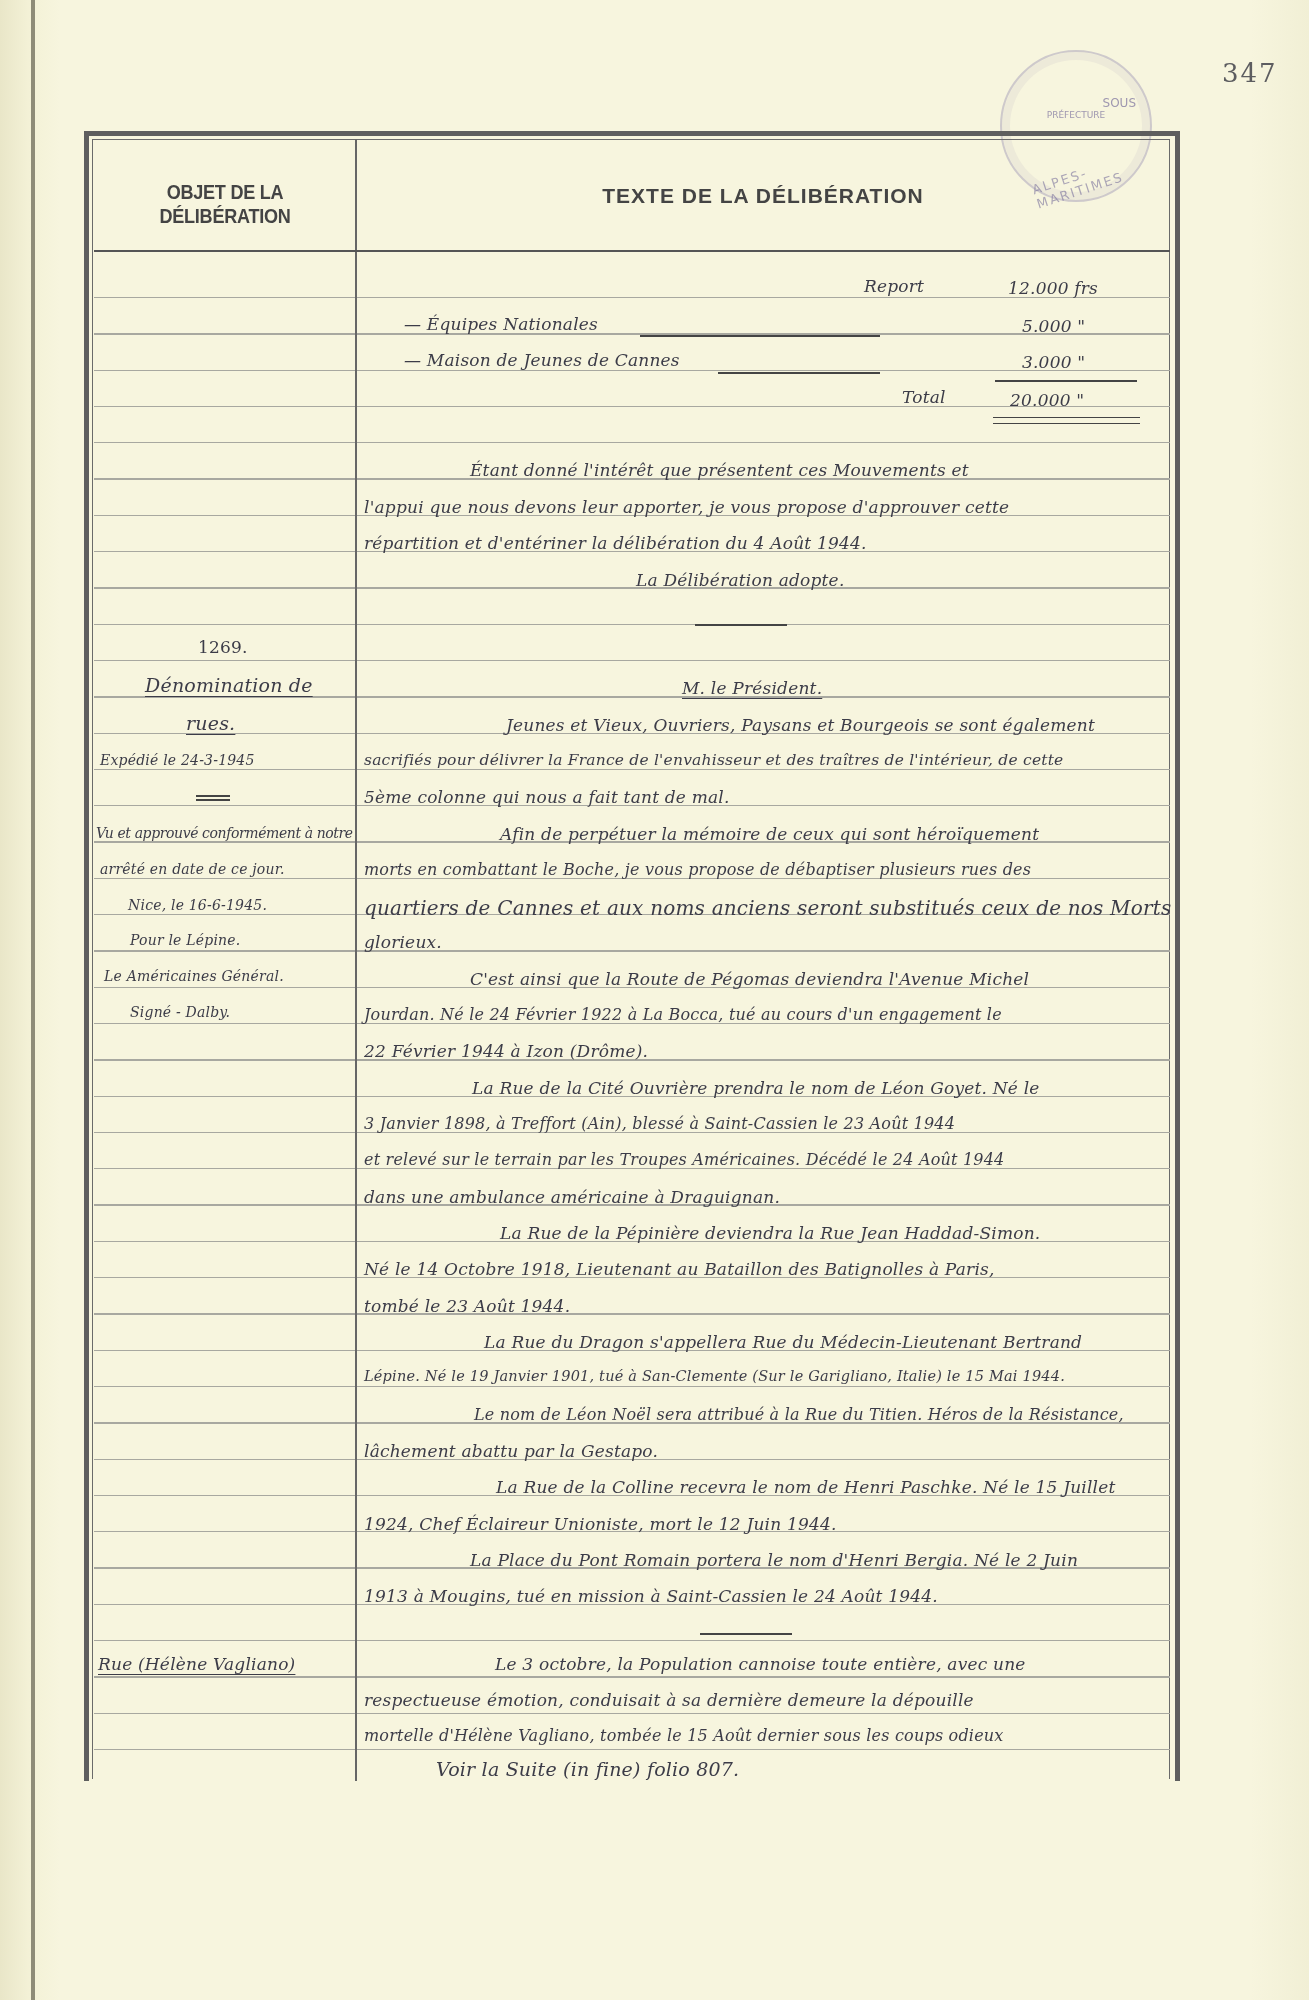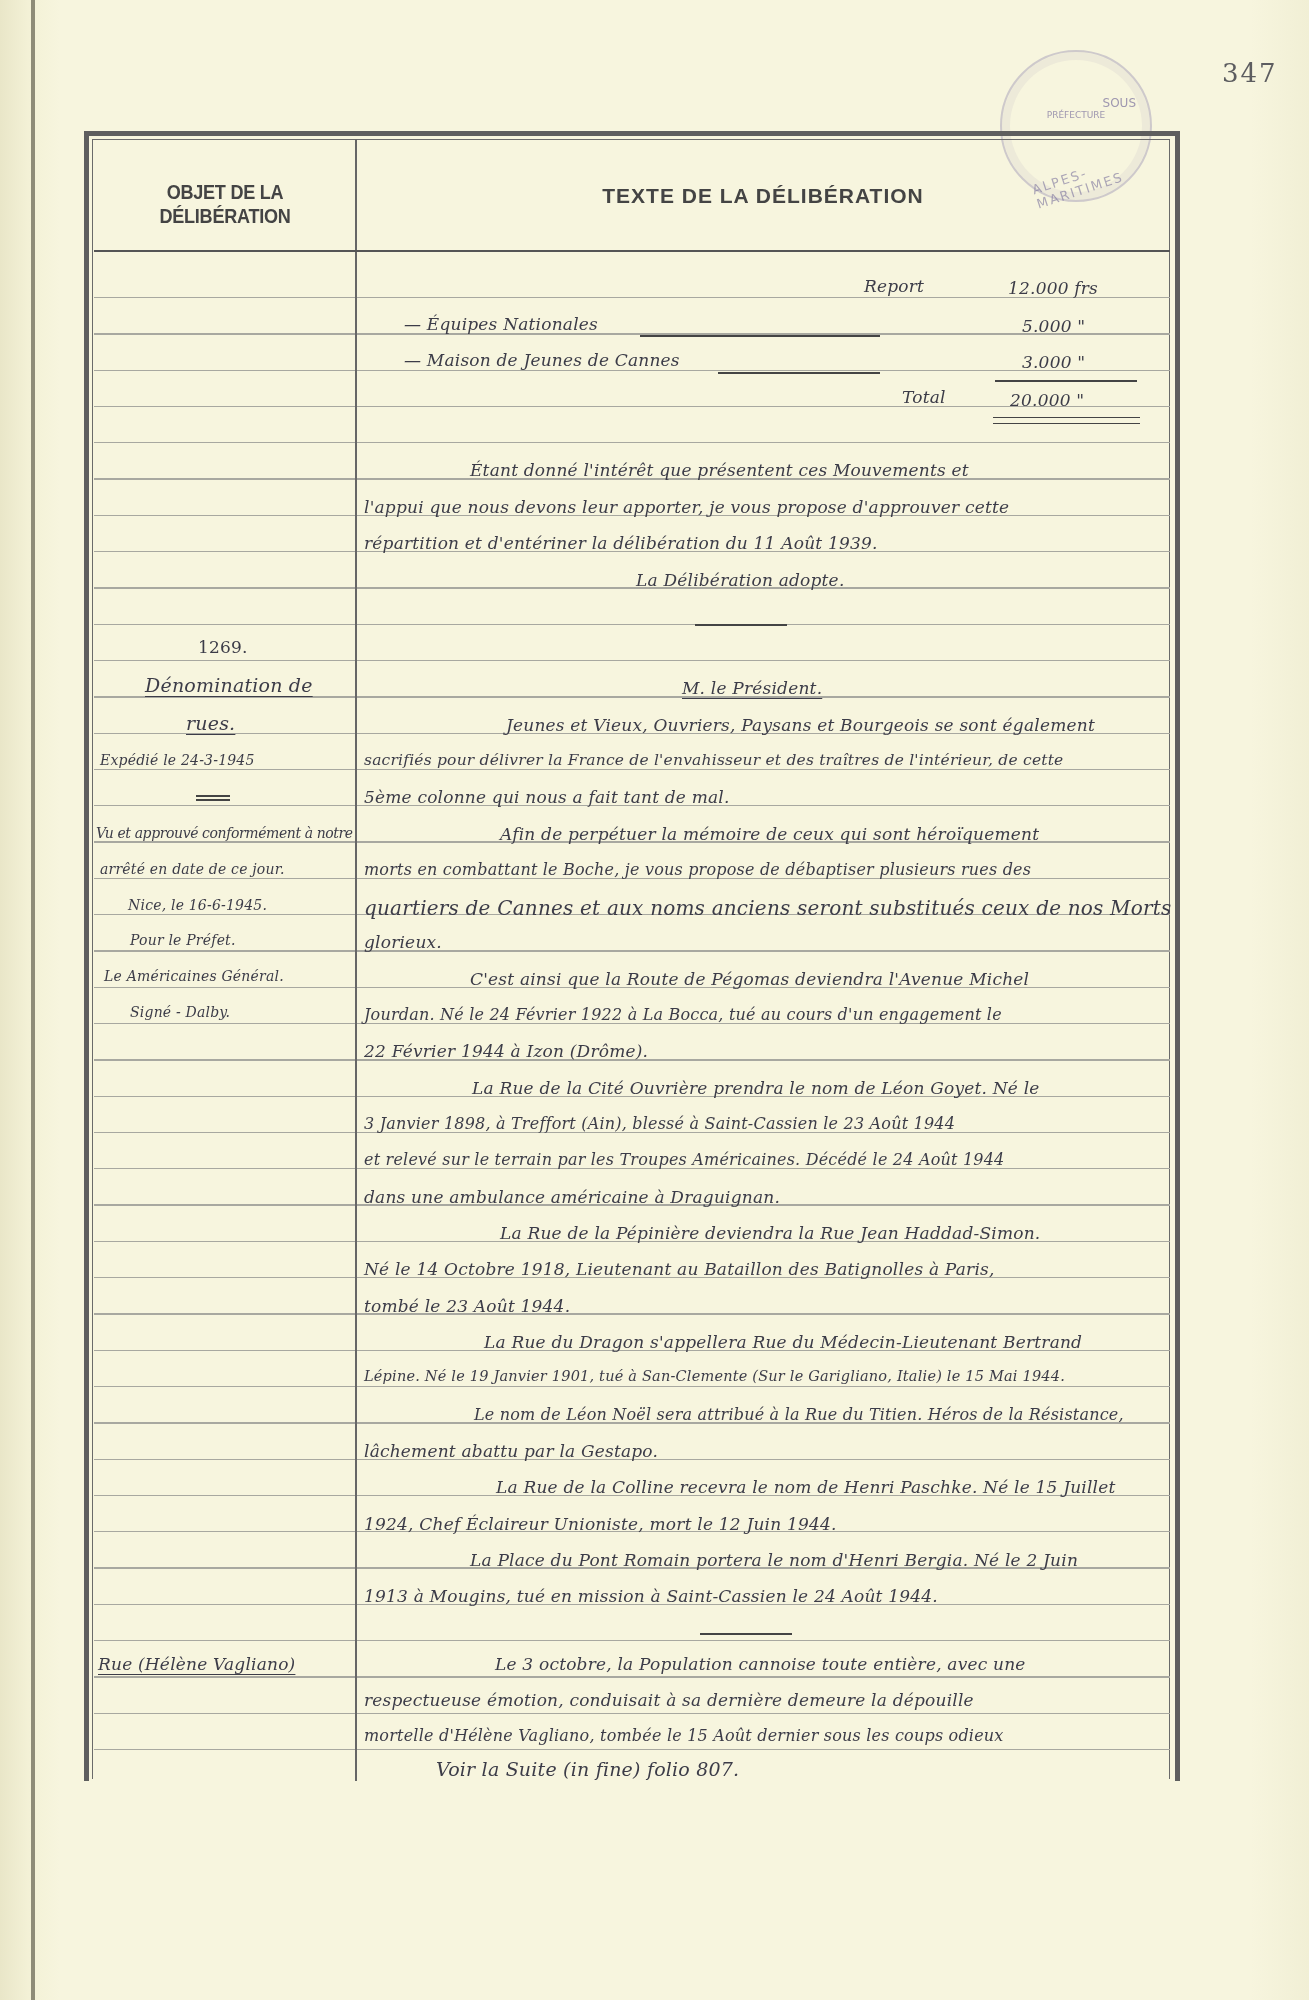--- a/index.html
+++ b/index.html
@@ -64,34 +64,34 @@
 <div class="line" style="left:718px;top:372px;width:162px;"></div>
 <div class="hw" style="left:1022px;top:352px;">3.000 "</div>
 <div class="line" style="left:995px;top:380px;width:142px;"></div>
 
 <div class="hw" style="left:902px;top:387px;">Total</div>
 <div class="hw" style="left:1010px;top:390px;">20.000 "</div>
 <div class="dbl" style="left:993px;top:417px;width:147px;"></div>
 
 <div class="hw" style="left:470px;top:460px;">Étant donné l'intérêt que présentent ces Mouvements et</div>
 <div class="hw" style="left:364px;top:497px;">l'appui que nous devons leur apporter, je vous propose d'approuver cette</div>
-<div class="hw" style="left:364px;top:533px;">répartition et d'entériner la délibération du 11 Août 1939.</div>
+<div class="hw" style="left:364px;top:533px;">répartition et d'entériner la délibération du 4 Août 1944.</div>
 <div class="hw" style="left:636px;top:570px;">La Délibération adopte.</div>
 <div class="line" style="left:695px;top:624px;width:92px;"></div>
 
 <div class="hw" style="left:198px;top:637px;font-style:normal;">1269.</div>
 <div class="hw u" style="left:112px;top:674px;font-size:19px;margin-left:33px;">Dénomination de</div>
 <div class="hw u" style="left:186px;top:712px;font-size:19px;">rues.</div>
 <div class="hw sm" style="left:100px;top:752px;">Expédié le 24-3-1945</div>
 <div class="line" style="left:196px;top:795px;width:34px;"></div>
 <div class="line" style="left:196px;top:799px;width:34px;"></div>
 <div class="hw sm" style="left:96px;top:825px;letter-spacing:-.4px;">Vu et approuvé conformément à notre</div>
 <div class="hw sm" style="left:100px;top:861px;">arrêté en date de ce jour.</div>
 <div class="hw sm" style="left:128px;top:897px;">Nice, le 16-6-1945.</div>
-<div class="hw sm" style="left:130px;top:932px;">Pour le Préfet.</div>
+<div class="hw sm" style="left:130px;top:932px;">Pour le Lépine.</div>
 <div class="hw sm" style="left:104px;top:968px;">Le Américaines Général.</div>
 <div class="hw sm" style="left:130px;top:1004px;">Signé - Dalby.</div>
 
 <div class="hw u" style="left:682px;top:678px;">M. le Président.</div>
 <div class="hw" style="left:506px;top:715px;">Jeunes et Vieux, Ouvriers, Paysans et Bourgeois se sont également</div>
 <div class="hw" style="left:364px;top:751px;font-size:15.5px;">sacrifiés pour délivrer la France de l'envahisseur et des traîtres de l'intérieur, de cette</div>
 <div class="hw" style="left:364px;top:787px;">5ème colonne qui nous a fait tant de mal.</div>
 <div class="hw" style="left:500px;top:824px;">Afin de perpétuer la mémoire de ceux qui sont héroïquement</div>
 <div class="hw" style="left:364px;top:860px;font-size:16px;">morts en combattant le Boche, je vous propose de débaptiser plusieurs rues des</div>
 <div class="hw" style="left:364px;top:896px;font-size:20px;">quartiers de Cannes et aux noms anciens seront substitués ceux de nos Morts</div>

